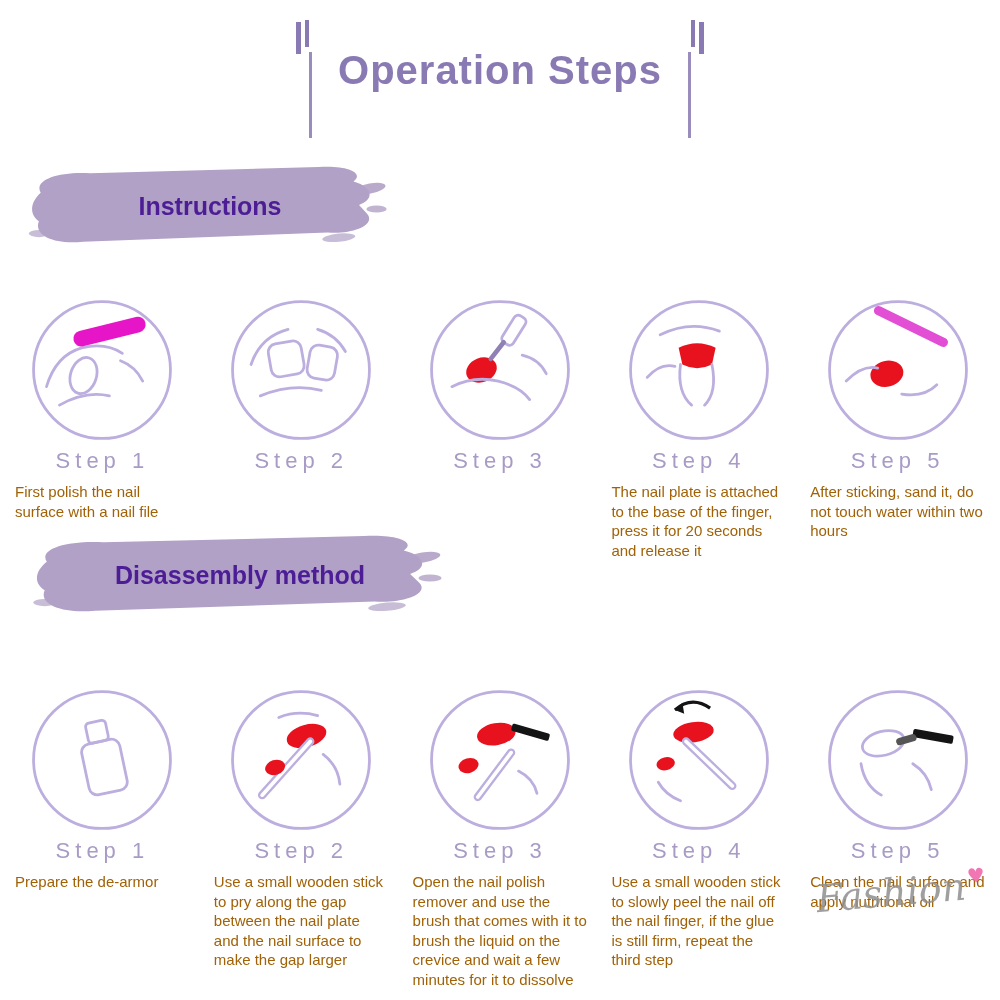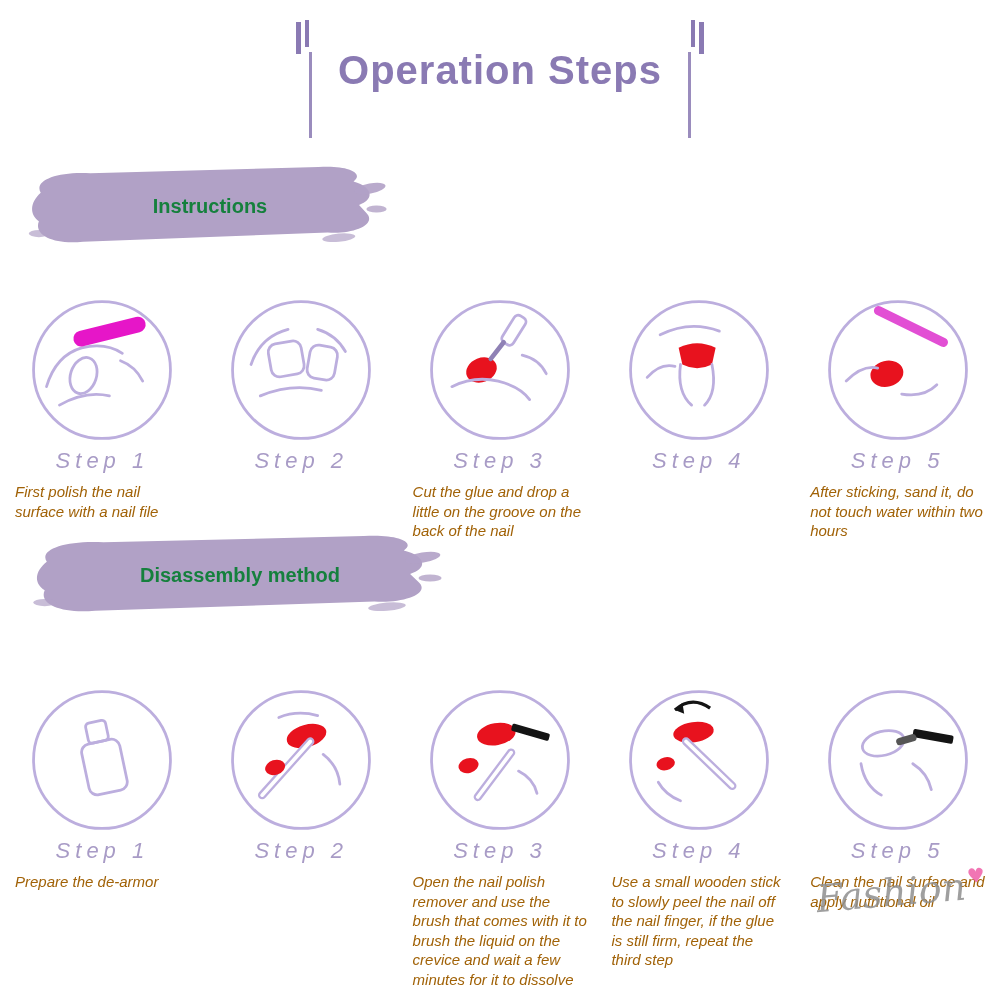--- a/index.html
+++ b/index.html
@@ -14,25 +14,25 @@
   .ornament i { position:absolute; display:block; background:#8a7ab3; }
   .ornament .b1 { left:0;  top:2px;  width:5px; height:32px; }
   .ornament .b2 { left:9px; top:0;   width:4px; height:27px; }
   .ornament .b3 { left:13px; top:32px; width:3px; height:86px; background:#9a8cbd; }
   .ornament.right { transform:scaleX(-1); }
 
   
   .band { position:absolute; }
   .band svg.brush { position:absolute; inset:0; width:100%; height:100%; }
   .band .heading { position:absolute; inset:0; display:flex; align-items:center; justify-content:center;
-                   font-size:20px; font-weight:bold; color:#15803d; padding-bottom:4px; }
+                   font-size:25px; font-weight:bold; color:#4c1d95; padding-bottom:4px; }
 
   
   .steps-row { position:absolute; left:6px; width:988px; display:grid; grid-template-columns:repeat(5,1fr); column-gap:6px; }
-  .step { display:flex; flex-direction:column; align-items:center;font-style:italic; }
+  .step { display:flex; flex-direction:column; align-items:center; }
   .step-circle { width:148px; height:148px; flex:0 0 auto; }
   .step-label { margin-top:4px; font-size:22px; color:#a89bc6; letter-spacing:5px; }
   .step-desc { margin-top:8px; font-size:15px; line-height:1.3; color:#a16207; width:100%; padding:0 9px; text-align:left; }
 
   
   .circ { fill:#ffffff; stroke:#bcaede; stroke-width:3; }
   .ln   { fill:none; stroke:#bcaede; stroke-width:3; stroke-linecap:round; }
 
   
   .watermark { position:absolute; left:806px; top:862px; width:190px; text-align:center;
@@ -100,33 +100,33 @@
     <div class="step">
       <svg class="step-circle" viewBox="0 0 160 160">
         <circle class="circ" cx="80" cy="80" r="74"></circle>
         <ellipse cx="60" cy="80" rx="17" ry="13" fill="#e8121e" transform="rotate(-22 60 80)"></ellipse>
         <rect class="ln" x="88" y="20" width="14" height="34" rx="5" transform="rotate(32 95 37)"></rect>
         <path d="M84 50 L70 68" stroke="#8f81b5" stroke-width="5" stroke-linecap="round" fill="none"></path>
         <path class="ln" d="M28 98 Q52 86 78 92 Q102 98 112 112"></path>
         <path class="ln" d="M104 64 Q122 68 130 84"></path>
       </svg>
       <div class="step-label">Step 3</div>
-      <div class="step-desc">Cut the glue and drop a little on the groove on the back of the nail</div>
     </div>
 
     <div class="step">
       <svg class="step-circle" viewBox="0 0 160 160">
         <circle class="circ" cx="80" cy="80" r="74"></circle>
         <path class="ln" d="M38 42 Q70 26 102 38"></path>
         <path d="M58 56 Q78 46 98 56 L94 74 Q78 82 62 74 Z" fill="#e8121e"></path>
         <path class="ln" d="M60 74 Q56 104 72 118"></path>
         <path class="ln" d="M94 74 Q100 104 86 118"></path>
         <path class="ln" d="M24 88 Q38 72 54 76"></path>
       </svg>
       <div class="step-label">Step 4</div>
+      <div class="step-desc">The nail plate is attached to the base of the finger, press it for 20 seconds and release it</div>
     </div>
 
     <div class="step">
       <svg class="step-circle" viewBox="0 0 160 160">
         <circle class="circ" cx="80" cy="80" r="74"></circle>
         <ellipse cx="68" cy="84" rx="18" ry="14" fill="#e8121e" transform="rotate(-14 68 84)"></ellipse>
         <rect x="50" y="28" width="88" height="10" rx="5" fill="#e24fd4" transform="rotate(26 94 33)"></rect>
         <path class="ln" d="M24 92 Q42 74 58 78"></path>
         <path class="ln" d="M84 106 Q108 110 122 96"></path>
       </svg>
@@ -165,20 +165,21 @@
       <svg class="step-circle" viewBox="0 0 160 160">
         <circle class="circ" cx="80" cy="80" r="74"></circle>
         <path class="ln" d="M56 34 Q76 26 98 32"></path>
         <ellipse cx="86" cy="54" rx="22" ry="12" fill="#e8121e" transform="rotate(-16 86 54)"></ellipse>
         <path d="M38 118 L90 60" stroke="#bcaede" stroke-width="9" stroke-linecap="round"></path>
         <path d="M38 118 L90 60" stroke="#ffffff" stroke-width="4" stroke-linecap="round"></path>
         <ellipse cx="52" cy="88" rx="11" ry="8" fill="#e8121e" transform="rotate(-18 52 88)"></ellipse>
         <path class="ln" d="M104 74 Q120 86 122 106"></path>
       </svg>
       <div class="step-label">Step 2</div>
+      <div class="step-desc">Use a small wooden stick to pry along the gap between the nail plate and the nail surface to make the gap larger</div>
     </div>
 
     <div class="step">
       <svg class="step-circle" viewBox="0 0 160 160">
         <circle class="circ" cx="80" cy="80" r="74"></circle>
         <ellipse cx="76" cy="52" rx="21" ry="12" fill="#e8121e" transform="rotate(-10 76 52)"></ellipse>
         <rect x="92" y="46" width="42" height="8" rx="2" fill="#141414" transform="rotate(16 113 50)"></rect>
         <ellipse cx="46" cy="86" rx="11" ry="8" fill="#e8121e" transform="rotate(-16 46 86)"></ellipse>
         <path d="M56 120 L92 72" stroke="#bcaede" stroke-width="9" stroke-linecap="round"></path>
         <path d="M56 120 L92 72" stroke="#ffffff" stroke-width="4" stroke-linecap="round"></path>

